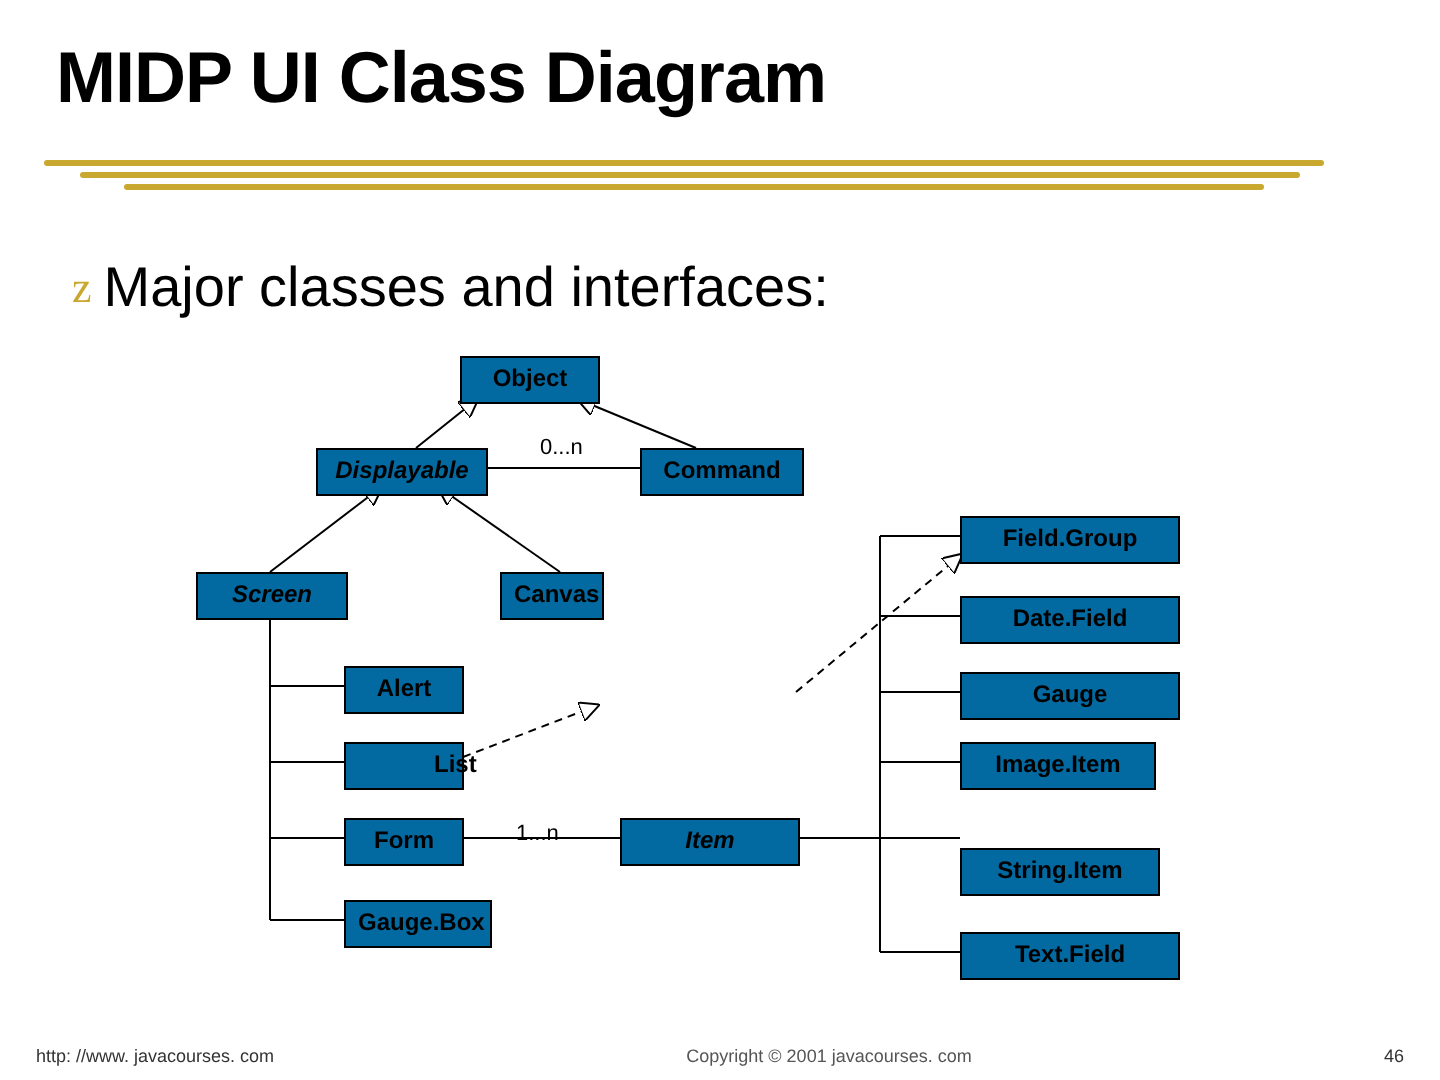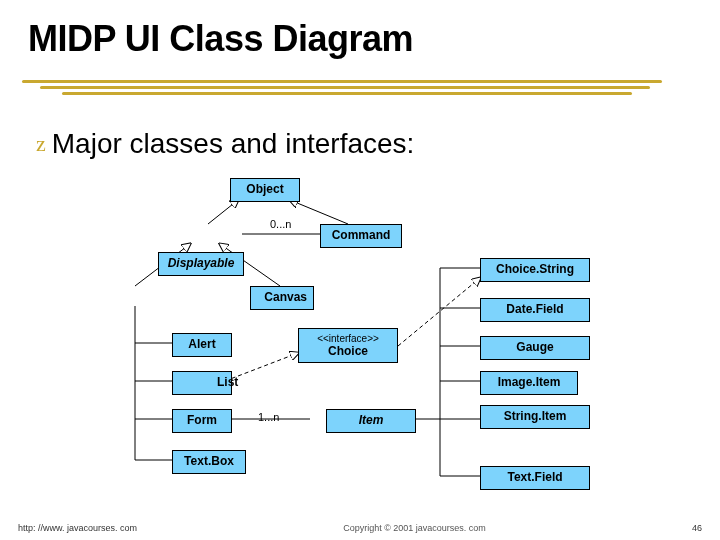--- a/index.html
+++ b/index.html
@@ -45,21 +45,21 @@
     font-size: 22px;
     margin-right: 2px;
   }
   .diagram {
     position: absolute;
     left: 80px; top: 178px;
     width: 600px; height: 320px;
   }
   .box {
     position: absolute;
-    background: #7dd3fc;
+    background: #0369a1;
     border: 1px solid #000;
     font-size: 12px;
     font-weight: bold;
     text-align: center;
     padding: 4px 6px;
     line-height: 1.15;
     white-space: nowrap;
   }
   .box.italic { font-style: italic; }
   .stereo {
@@ -143,41 +143,38 @@
     <line x1="360" y1="90" x2="360" y2="298" stroke="#000" stroke-width="1"></line>
     <line x1="360" y1="90" x2="400" y2="90" stroke="#000" stroke-width="1"></line>
     <line x1="360" y1="130" x2="400" y2="130" stroke="#000" stroke-width="1"></line>
     <line x1="360" y1="168" x2="400" y2="168" stroke="#000" stroke-width="1"></line>
     <line x1="360" y1="203" x2="400" y2="203" stroke="#000" stroke-width="1"></line>
     <line x1="360" y1="241" x2="400" y2="241" stroke="#000" stroke-width="1"></line>
     <line x1="360" y1="298" x2="400" y2="298" stroke="#000" stroke-width="1"></line>
   </svg>
 
   <div class="box" style="left:150px; top:0;   width:70px;">Object</div>
-  <div class="box italic" style="left:78px; top:46px; width:86px;margin-top:28px;">Displayable</div>
+  <div class="box italic" style="left:78px; top:46px; width:86px;">Displayable</div>
   <div class="box" style="left:240px; top:46px; width:82px;">Command</div>
 
-  <div class="box" style="left:170px; top:108px; width:64px;text-align:right;">Canvas</div>
+  <div class="box italic" style="left:18px;  top:108px; width:76px;">Screen</div>
+  <div class="box" style="left:170px; top:108px; width:52px;text-align:right;">Canvas</div>
 
   <div class="box" style="left:92px;  top:155px; width:60px;">Alert</div>
   <div class="box" style="left:92px;  top:193px; width:60px;padding-left:44px;">List</div>
   <div class="box" style="left:92px;  top:231px; width:60px;">Form</div>
-  <div class="box" style="left:92px;  top:272px; width:74px;">Text.Box</div>
+  <div class="box" style="left:92px;  top:272px; width:74px;">Gauge.Box</div>
 
-  <div class="box" style="left:218px; top:150px; width:100px;">
-    <div class="stereo">&lt;&lt;interface&gt;&gt;</div>
-    <div>Choice</div>
-  </div>
-  <div class="box italic" style="left:230px; top:231px; width:90px;margin-left:16px;">Item</div>
+  <div class="box italic" style="left:230px; top:231px; width:90px;">Item</div>
 
-  <div class="box" style="left:400px; top:80px;  width:110px;">Choice.String</div>
+  <div class="box" style="left:400px; top:80px;  width:110px;">Field.Group</div>
   <div class="box" style="left:400px; top:120px; width:110px;">Date.Field</div>
   <div class="box" style="left:400px; top:158px; width:110px;">Gauge</div>
   <div class="box" style="left:400px; top:193px; width:98px;">Image.Item</div>
-  <div class="box" style="left:400px; top:227px; width:110px;">String.Item</div>
+  <div class="box" style="left:400px; top:246px; width:100px;">String.Item</div>
   <div class="box" style="left:400px; top:288px; width:110px;">Text.Field</div>
 
   <div class="label" style="left:190px; top:40px;">0...n</div>
   <div class="label" style="left:178px; top:233px;">1...n</div>
 </div>
 
 <div class="footer">
   <span class="link">http: //www. javacourses. com</span>
   <span>Copyright © 2001 javacourses. com</span>
   <span class="page">46</span>

